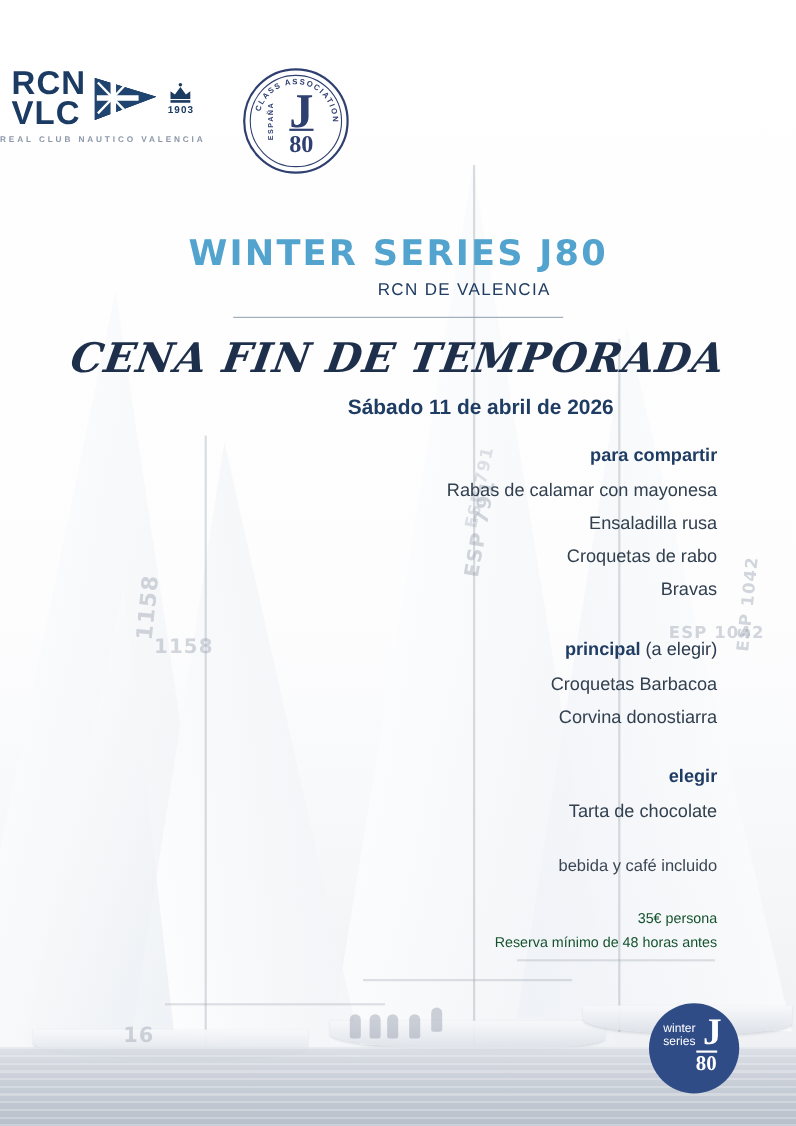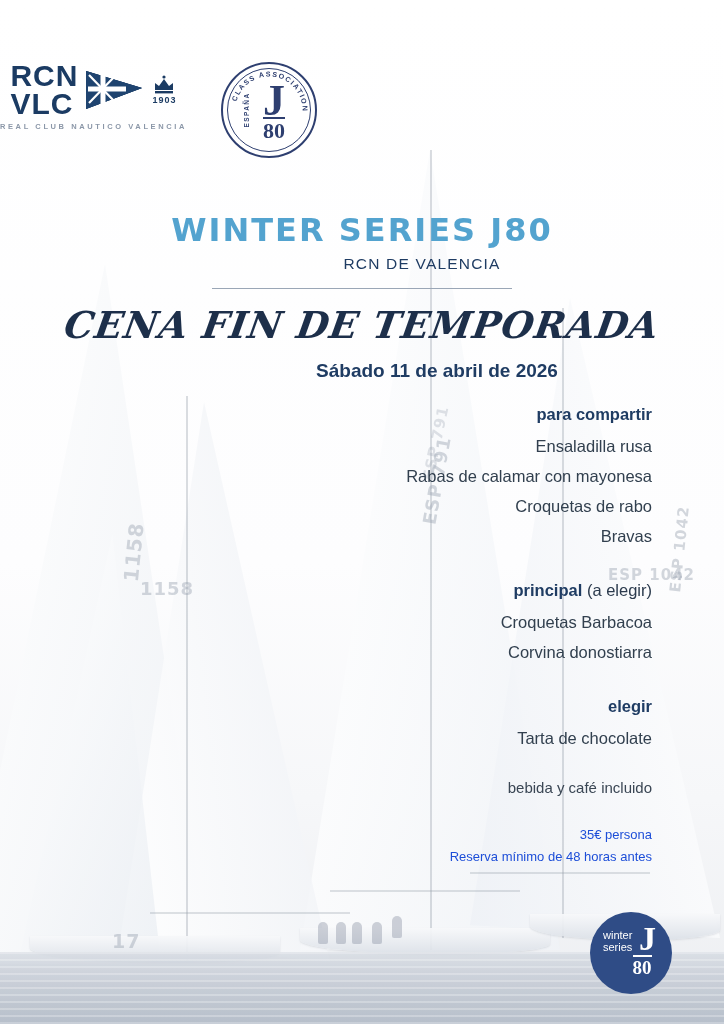--- a/index.html
+++ b/index.html
@@ -302,21 +302,21 @@
     font-weight: 400;
   }
   .gap { height: 30px; }
   .note {
     font-size: 15px;
     color: #3a4654;
     margin-top: 26px;
   }
   .fine {
     font-size: 13px;
-    color: #1d4ed8;
+    color: #14532d;
     line-height: 1.65;
     text-align: right;
   }
   .fine-block { margin-top: 28px; }
 
   
   .badge {
     position: absolute;
     right: 52px;
     bottom: 30px;
@@ -384,21 +384,21 @@
     <div class="hull" style="left:530px; width:190px; bottom:84px;"></div>
 
     <div class="crowd" style="left:318px;"></div>
     <div class="crowd" style="left:336px;"></div>
     <div class="crowd" style="left:352px;"></div>
     <div class="crowd" style="left:372px;"></div>
     <div class="crowd" style="left:392px; bottom:86px;"></div>
 
     <div class="sailnum" style="left:104px; top:540px; font-size:20px; transform:rotate(-84deg);">1158</div>
     <div class="sailnum" style="left:140px; top:578px; font-size:18px;">1158</div>
-    <div class="sailnum" style="left:112px; top:930px; font-size:19px;">17</div>
+    <div class="sailnum" style="left:112px; top:930px; font-size:19px;">16</div>
     <div class="sailnum" style="left:392px; top:470px; font-size:18px; transform:rotate(-80deg);">ESP 791</div>
     <div class="sailnum" style="left:636px; top:540px; font-size:15px; transform:rotate(-84deg);">ESP 1042</div>
     <div class="sailnum" style="left:608px; top:566px; font-size:15px;">ESP 1042</div>
     <div class="sailnum" style="left:398px; top:434px; font-size:15px; transform:rotate(-78deg); opacity:.7;">ESP 791</div>
 
     <div class="water"></div>
   </div>
 
   <div class="logos">
 
@@ -453,22 +453,22 @@
     <div class="cena">CENA FIN DE TEMPORADA</div>
     <div class="date">Sábado 11 de abril de 2026</div>
   </div>
 
   <div class="menu">
 
     <div>
       <div class="section-head">
         <span>para compartir</span>
       </div>
+      <div class="dish">Rabas de calamar con mayonesa</div>
       <div class="dish">Ensaladilla rusa</div>
-      <div class="dish">Rabas de calamar con mayonesa</div>
       <div class="dish">Croquetas de rabo</div>
       <div class="dish">Bravas</div>
     </div>
 
     <div class="gap"></div>
 
     <div>
       <div class="section-head">
         <span>principal</span>
         <span class="light">(a elegir)</span>

